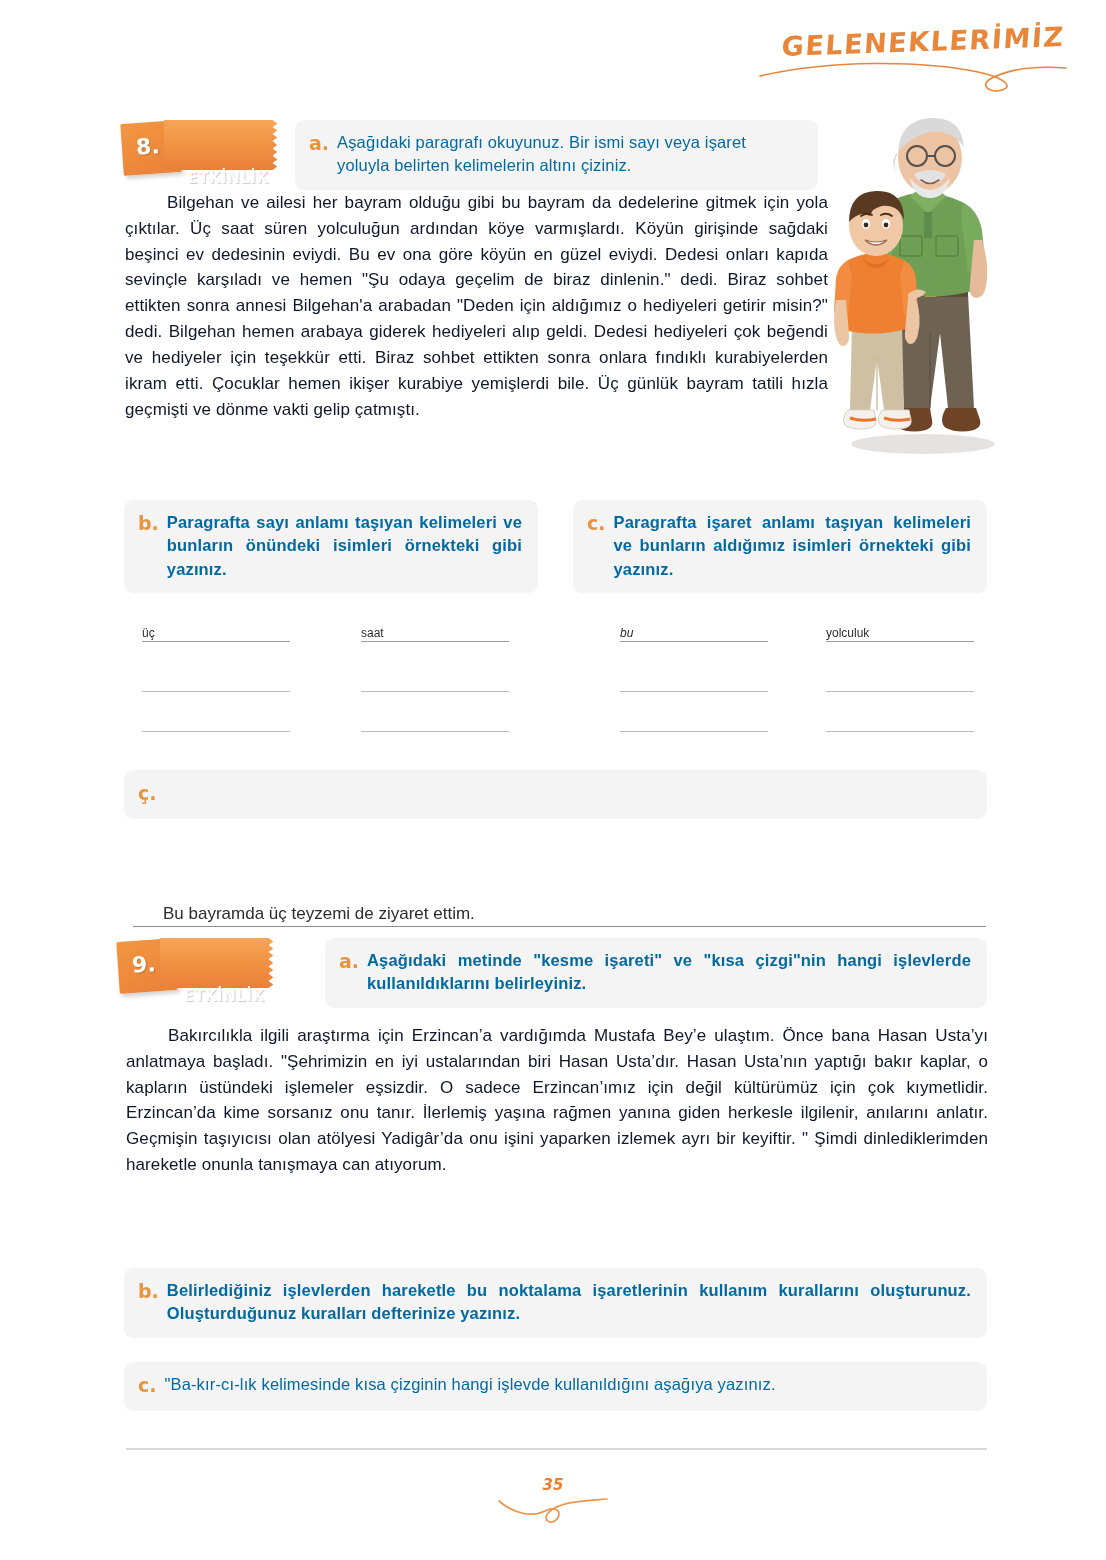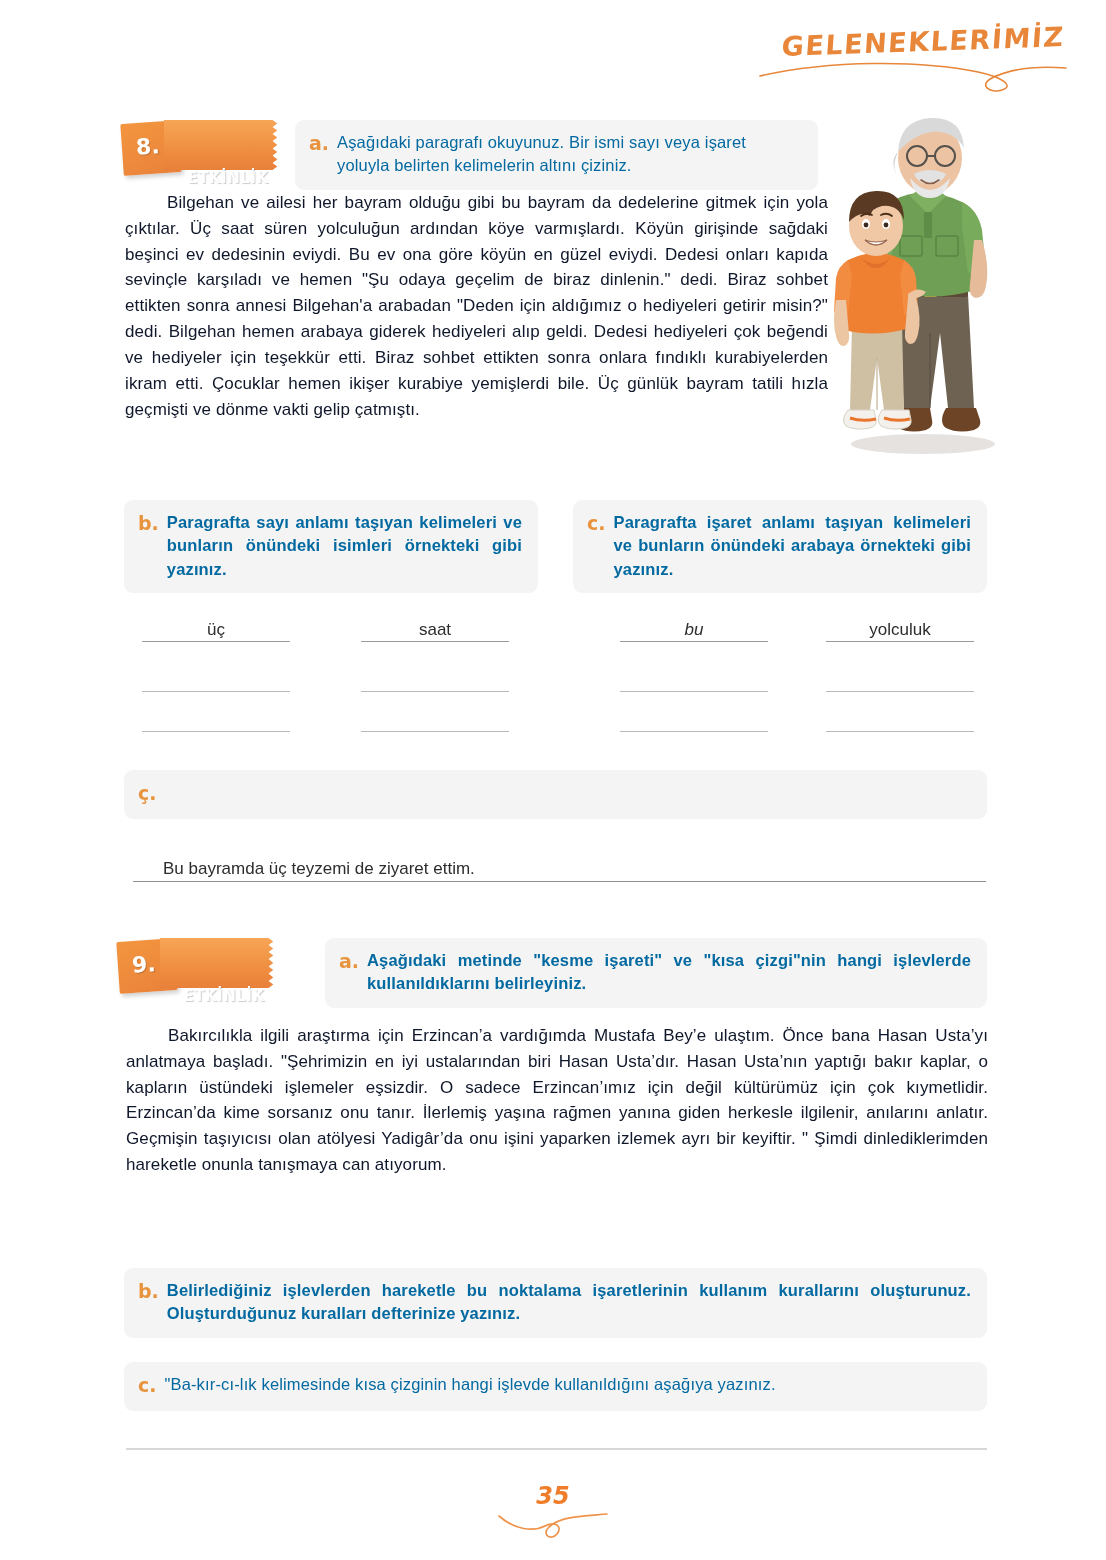--- a/index.html
+++ b/index.html
@@ -169,28 +169,28 @@
     bottom: 0;
     width: 100%;
     height: 1.5px;
     background: #9a9a9a;
   }
   .ans-line .rule.light { background: #b9b9b9; }
   .ans-line .val {
     position: absolute;
     bottom: 2px;
     width: 100%;
-    text-align: center;
-    font-size: 17px;
+    font-size: 12px;
     color: #2d2d2d;
   }
 
   .sentence-line {
     position: absolute;
     height: 26px;
+    margin-top: 45px;
   }
   .sentence-line .rule {
     position: absolute;
     left: 0; bottom: 0; width: 100%;
     height: 1.5px;
     background: #8e8e8e;
   }
   .sentence-line .val {
     position: absolute;
     left: 30px;
@@ -209,26 +209,25 @@
   .footer {
     position: absolute;
     left: 0;
     top: 1478px;
     width: 1106px;
     height: 70px;
     text-align: center;
   }
   .page-num {
     font-family: "DejaVu Sans", sans-serif;
-    font-size: 24px;
+    font-size: 15px;
     font-weight: bold;
     font-style: italic;
     color: #f07d2a;
     line-height: 1;
-    margin-top: 6px;
   }
   .footer-swoosh { display:block; margin: 0 auto; }
 </style>
 </head>
 <body>
 
 <div class="page">
 
   <div class="header-wrap">
     <div class="header-title">GELENEKLERİMİZ</div>
@@ -332,21 +331,21 @@
   <div class="instr" style="left:124px; top:500px; width:414px;">
     <div class="instr-row">
       <span class="marker">b.</span>
       <span class="instr-text justify">Paragrafta sayı anlamı taşıyan kelimeleri ve bunların önündeki isimleri örnekteki gibi yazınız.</span>
     </div>
   </div>
 
   <div class="instr" style="left:573px; top:500px; width:414px;">
     <div class="instr-row">
       <span class="marker">c.</span>
-      <span class="instr-text justify">Paragrafta işaret anlamı taşıyan kelimeleri ve bunların önündeki arabaya örnekteki gibi yazınız.</span>
+      <span class="instr-text justify">Paragrafta işaret anlamı taşıyan kelimeleri ve bunların aldığımız isimleri örnekteki gibi yazınız.</span>
     </div>
   </div>
 
   <div class="ans-line" style="left:142px; top:622px; width:148px;">
     <span class="val">üç</span>
     <span class="rule"></span>
   </div>
   <div class="ans-line" style="left:142px; top:672px; width:148px;">
     <span class="val"></span>
     <span class="rule light"></span>

